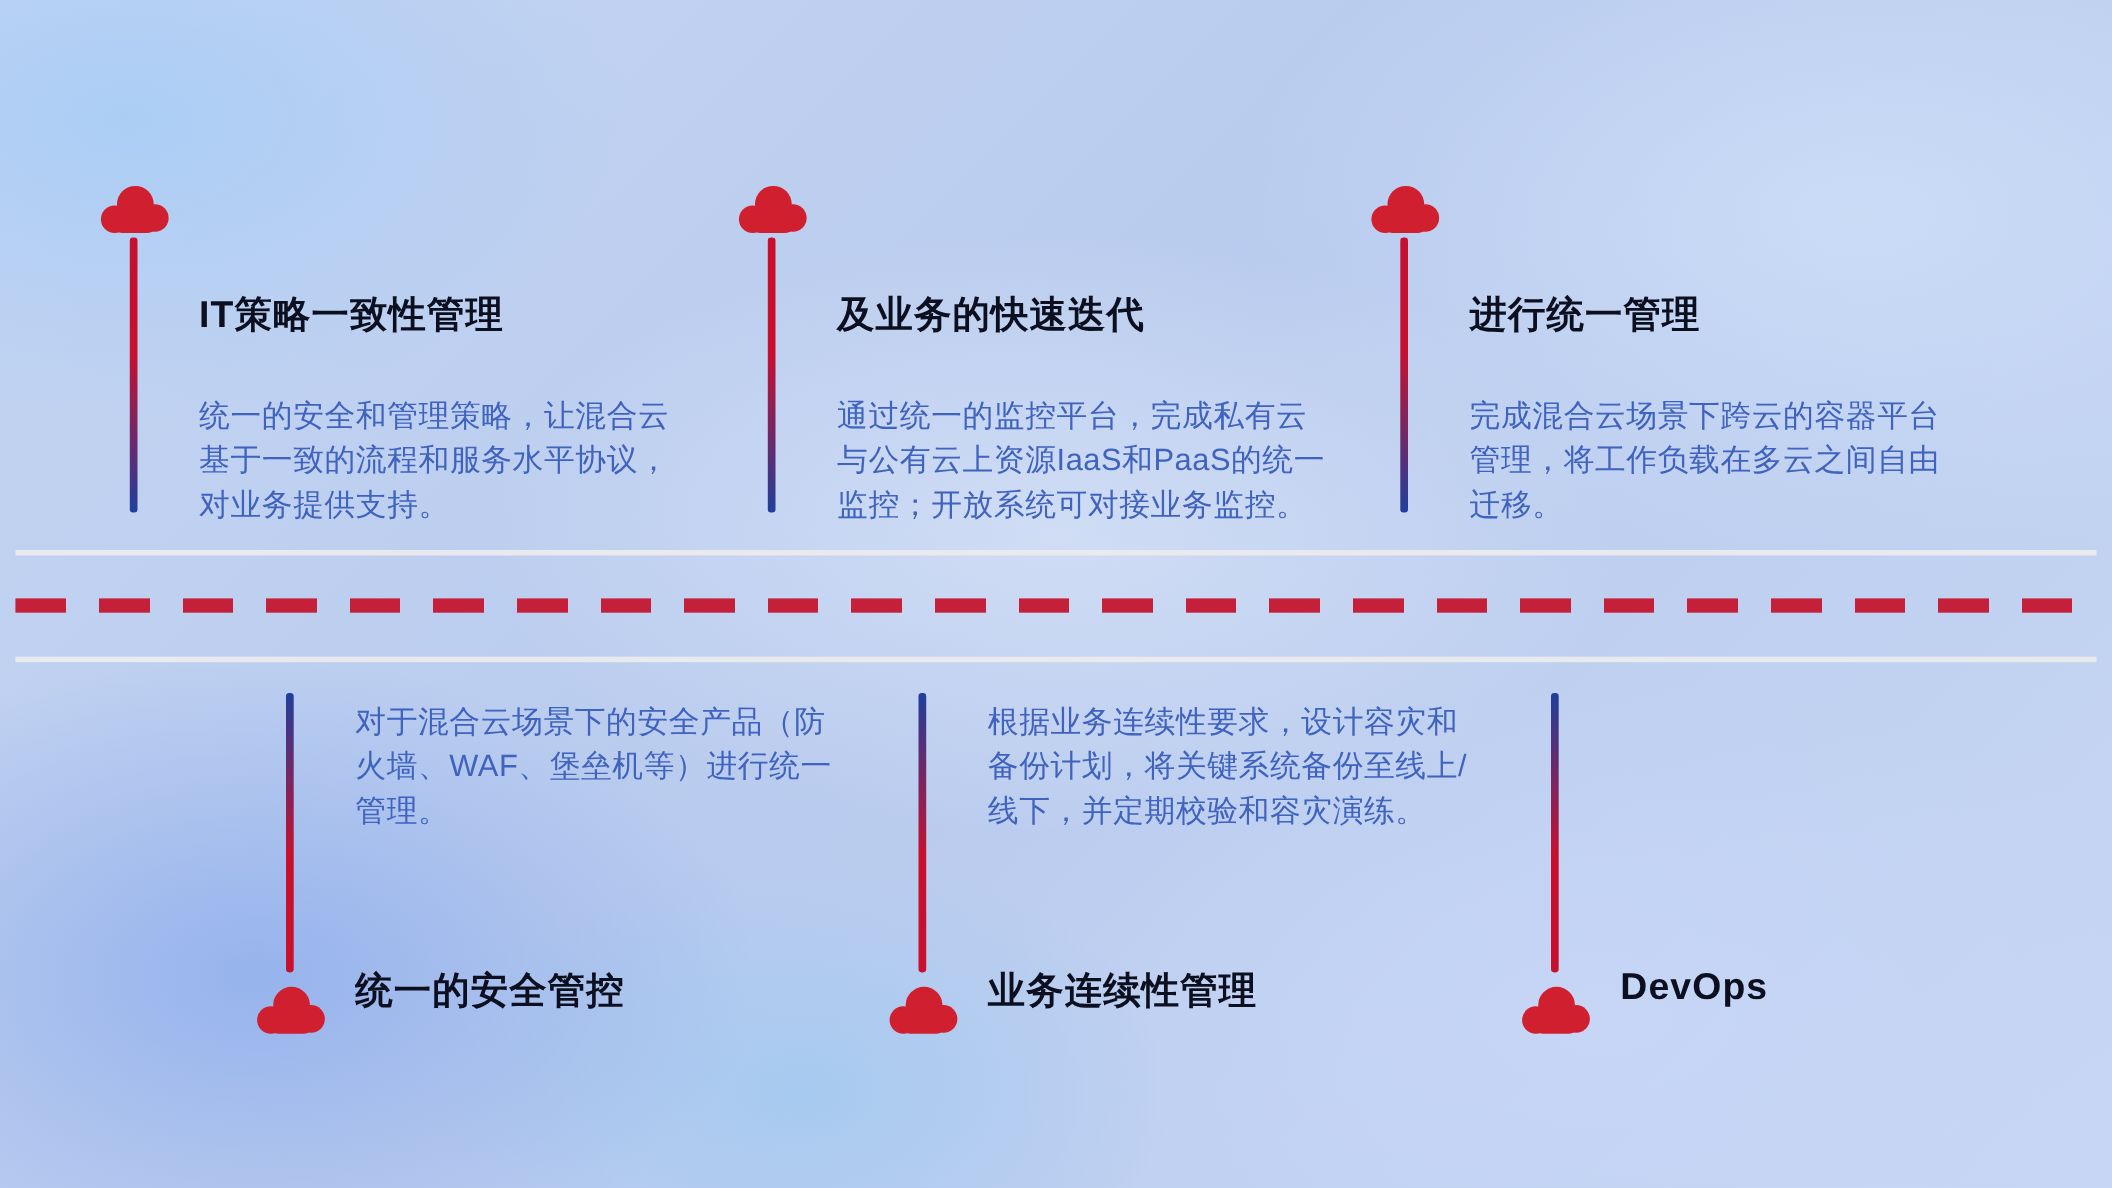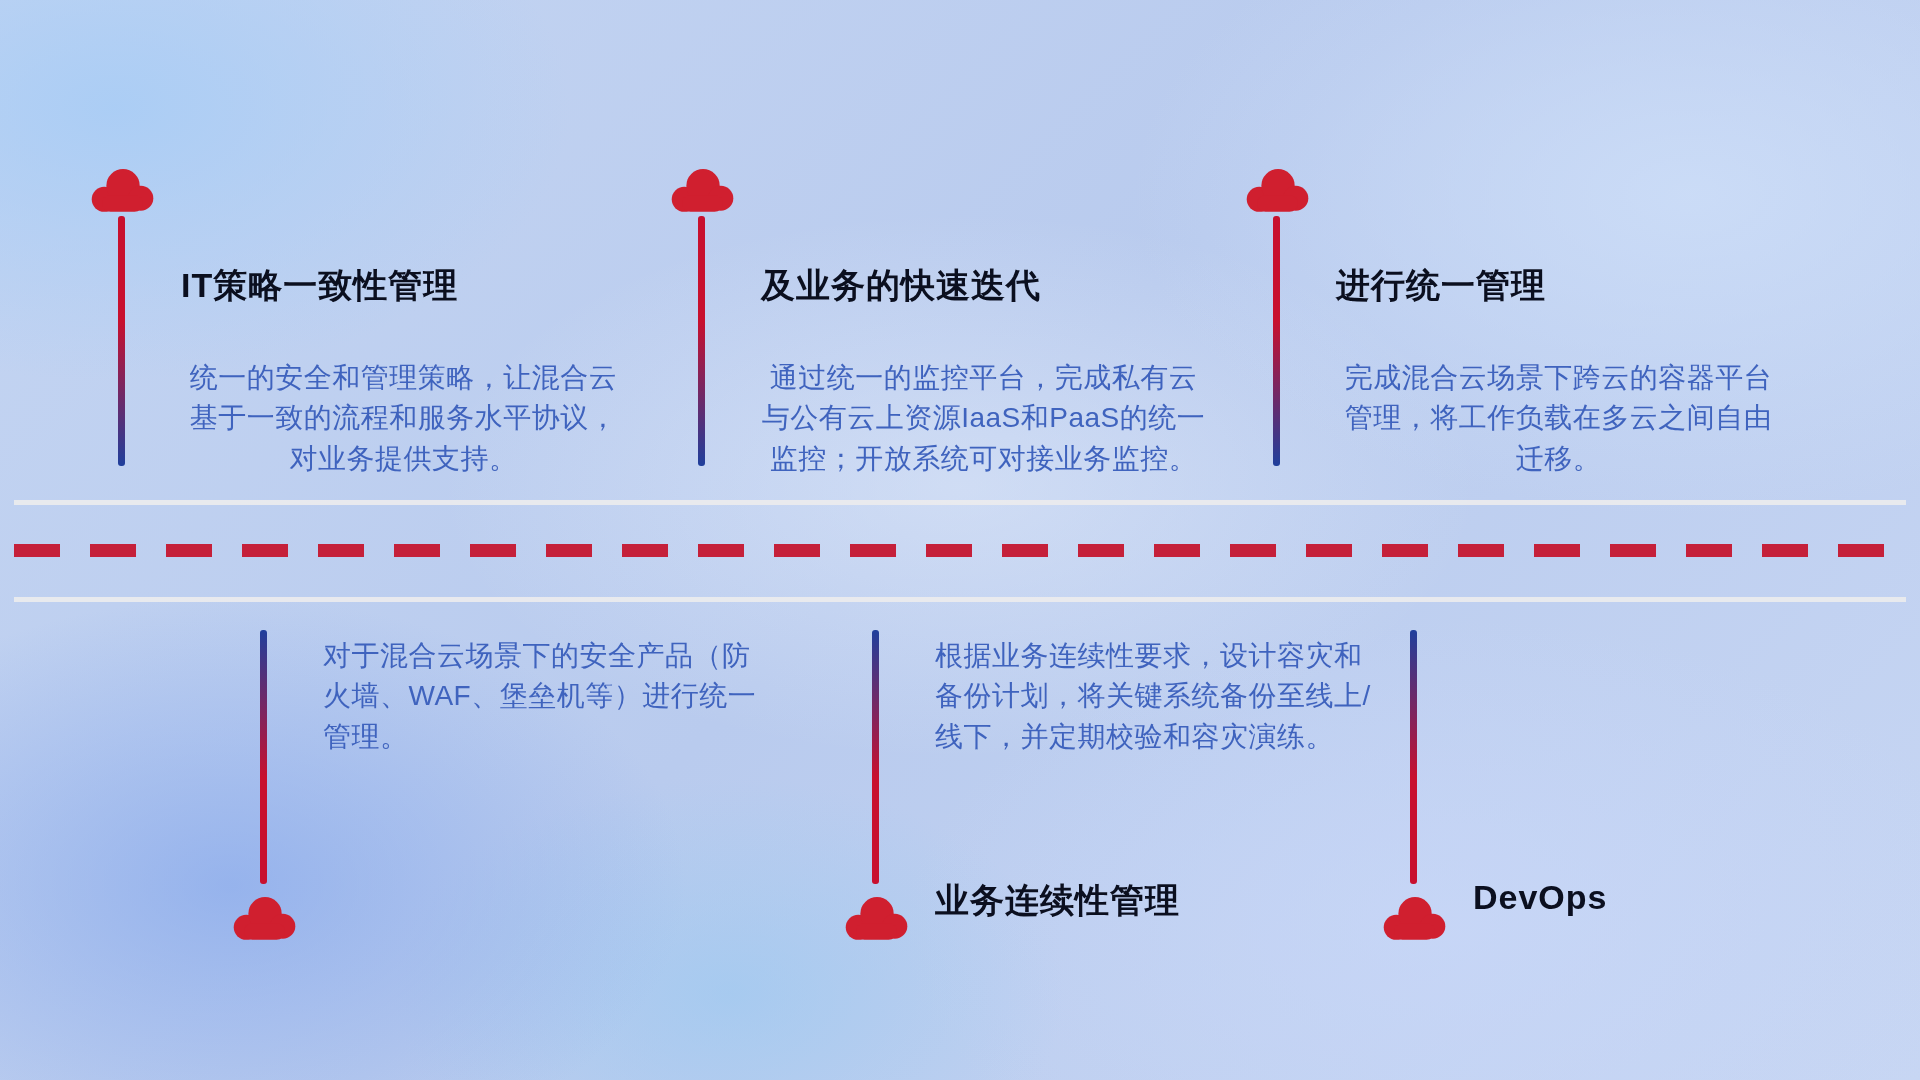--- a/index.html
+++ b/index.html
@@ -88,29 +88,29 @@
 
   .feature-desc {
     position: absolute;
     left: 93px;
     width: 445px;
     font-size: 28px;
     line-height: 1.44;
     color: var(--desc-color);
     letter-spacing: 0.5px;
   }
-  .item-top .feature-desc { top: 190px; text-align: center; }
+  .item-top .feature-desc { top: 190px; }
   .item-bottom .feature-desc { top: 6px; }
 
   
   #item-t1 { left: 88px; }
   #item-t2 { left: 668px; }
   #item-t3 { left: 1243px; }
   #item-b1 { left: 230px; }
-  #item-b2 { left: 842px; }
+  #item-b2 { left: 805px; }
   #item-b3 { left: 1380px; }
 </style>
 </head>
 <body>
 
 <div class="rail rail-top"></div>
 <div class="dash-line"></div>
 <div class="rail rail-bottom"></div>
 
 <div class="item item-top" id="item-t1">
@@ -159,20 +159,21 @@
   <div class="vline"></div>
   <div class="cloud-wrap">
     <svg viewBox="0 0 64 46" fill="currentColor" aria-hidden="true">
       <circle cx="15" cy="30" r="12"></circle>
         <circle cx="33" cy="17" r="16"></circle>
         <circle cx="50" cy="29" r="12"></circle>
         <rect x="13" y="26" width="39" height="16" rx="8"></rect>
     </svg>
   </div>
   <p class="feature-desc">对于混合云场景下的安全产品（防火墙、WAF、堡垒机等）进行统一管理。</p>
+  <h2 class="feature-title">统一的安全管控</h2>
 </div>
 
 <div class="item item-bottom" id="item-b2">
   <div class="vline"></div>
   <div class="cloud-wrap">
     <svg viewBox="0 0 64 46" fill="currentColor" aria-hidden="true">
       <circle cx="15" cy="30" r="12"></circle>
         <circle cx="33" cy="17" r="16"></circle>
         <circle cx="50" cy="29" r="12"></circle>
         <rect x="13" y="26" width="39" height="16" rx="8"></rect>

